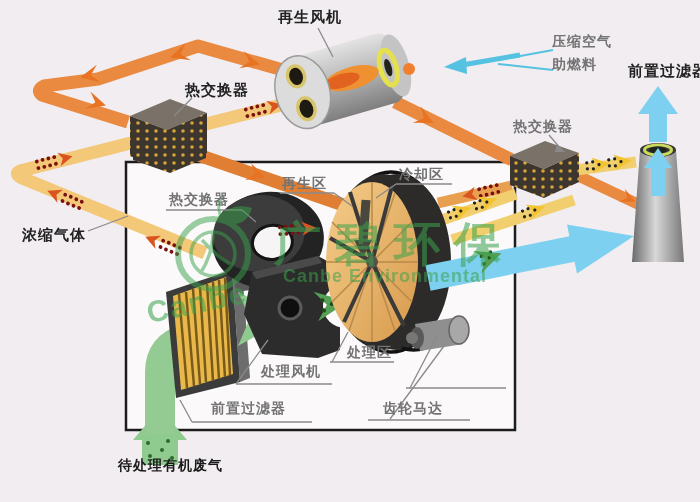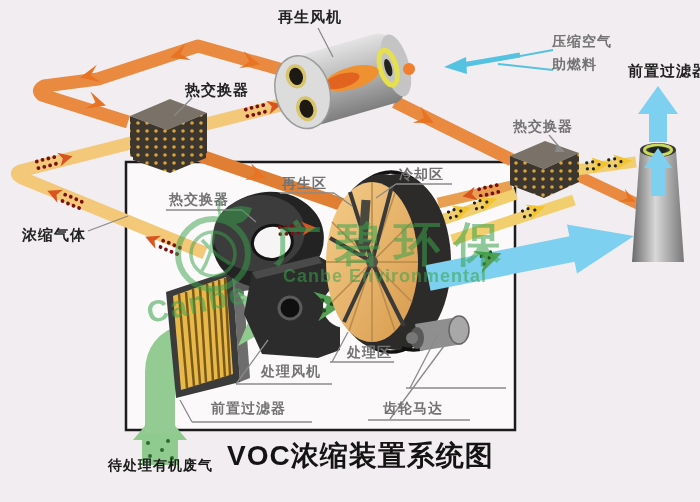--- a/index.html
+++ b/index.html
@@ -293,16 +293,15 @@
   <div class="lbl big" style="left:628px;top:62px">前置过滤器</div>
   <div class="lbl" style="left:513px;top:118px">热交换器</div>
   <div class="lbl" style="left:399px;top:166px">冷却区</div>
   <div class="lbl" style="left:282px;top:175px">再生区</div>
   <div class="lbl" style="left:169px;top:191px">热交换器</div>
   <div class="lbl big" style="left:22px;top:226px">浓缩气体</div>
   <div class="lbl" style="left:347px;top:344px">处理区</div>
   <div class="lbl" style="left:383px;top:400px">齿轮马达</div>
   <div class="lbl" style="left:261px;top:363px">处理风机</div>
   <div class="lbl" style="left:211px;top:400px">前置过滤器</div>
-  <div class="lbl bold" style="left:108px;top:457px">待处理有机废气</div>
-  <div class="title">VOC浓缩装置系统图</div>
+  <div class="lbl bold" style="left:118px;top:457px">待处理有机废气</div>
 
 </div>
 
 </body></html>

